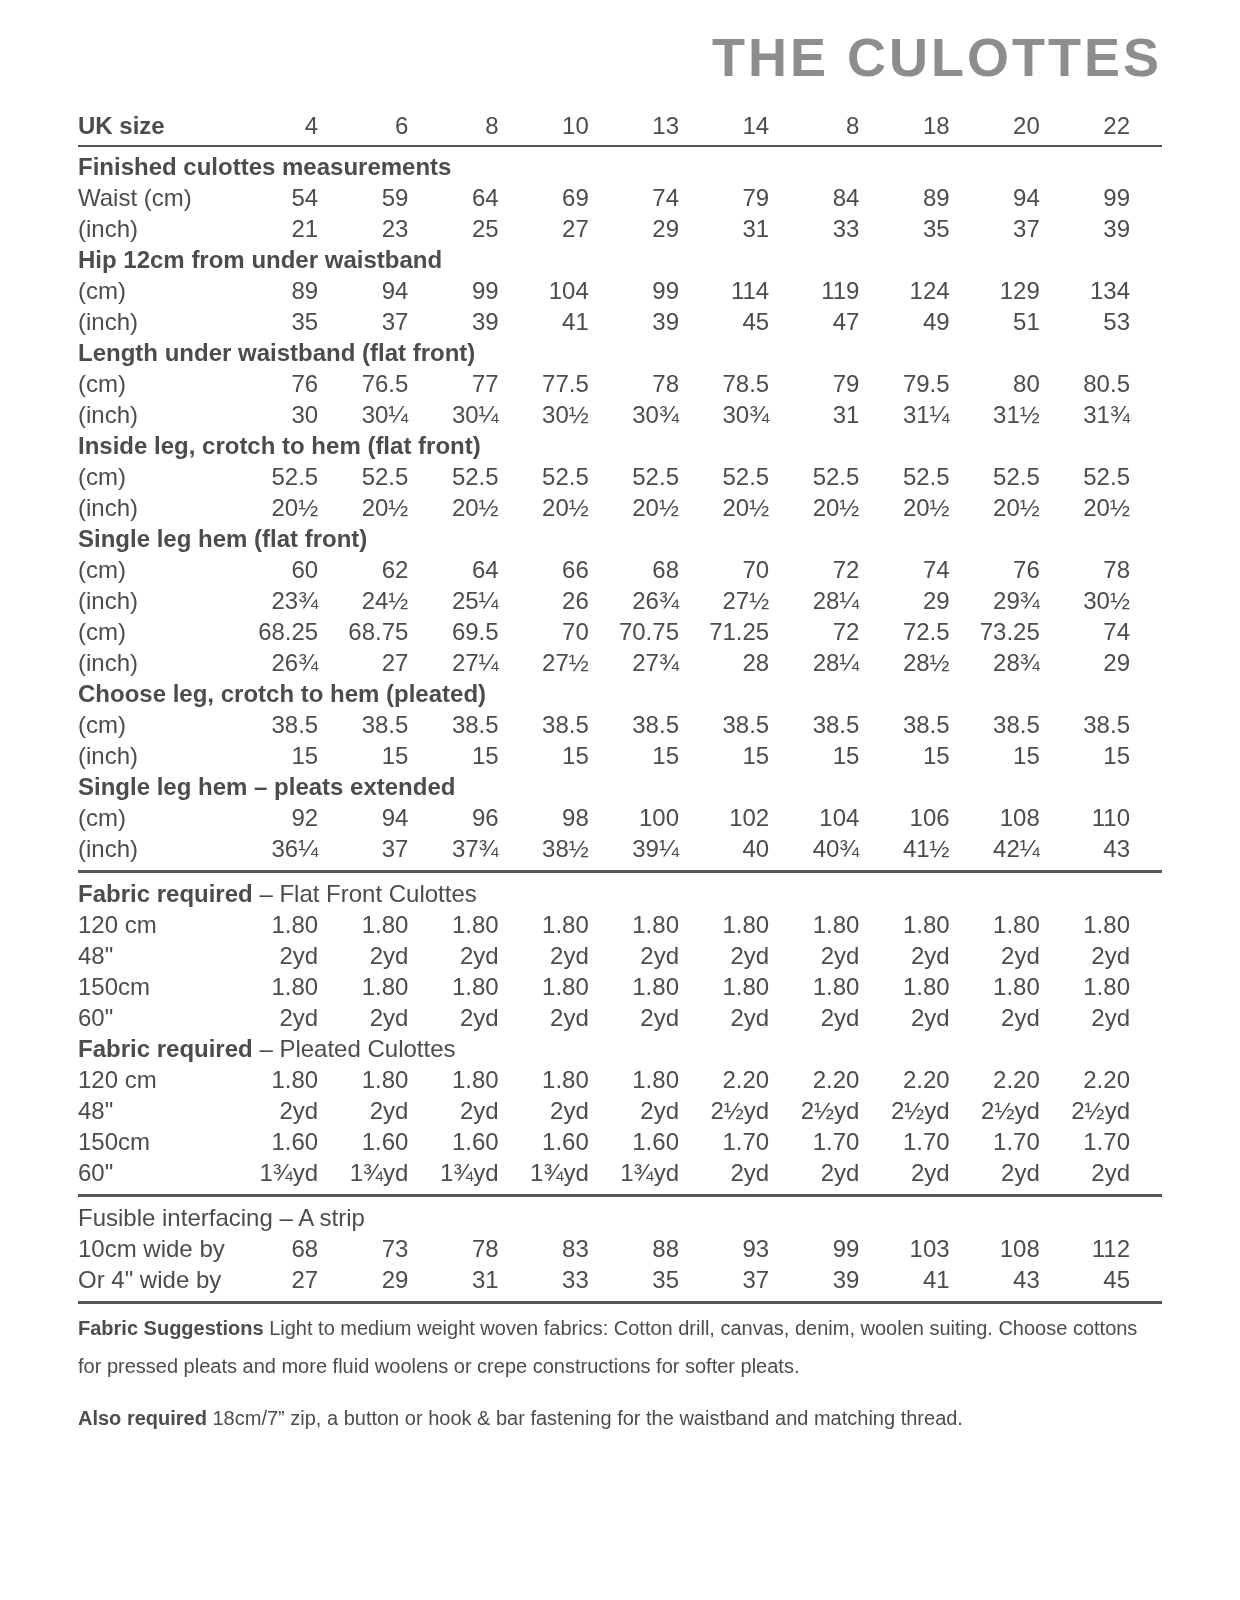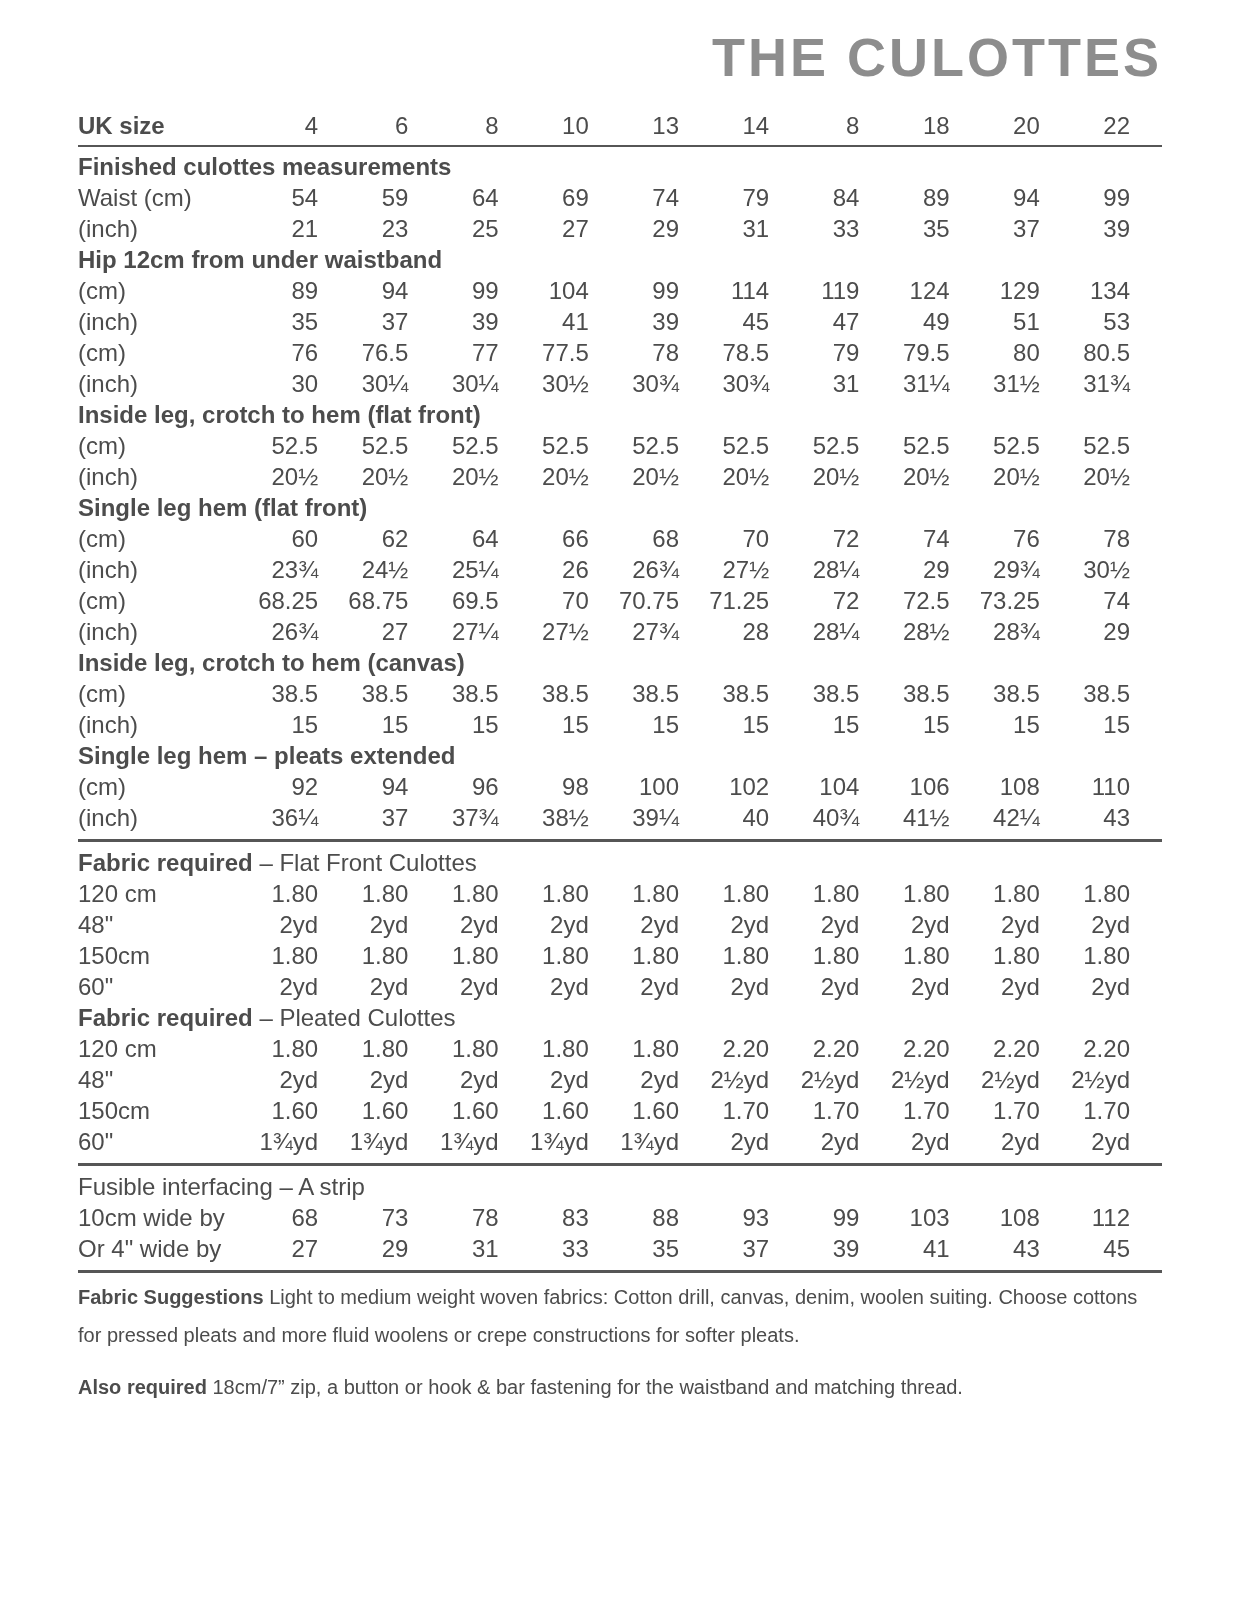--- a/index.html
+++ b/index.html
@@ -104,20 +104,23 @@
         <div class="cell">39</div>
         <div class="cell">41</div>
         <div class="cell">39</div>
         <div class="cell">45</div>
         <div class="cell">47</div>
         <div class="cell">49</div>
         <div class="cell">51</div>
         <div class="cell">53</div>
       </div>
       <div class="row">
+        <div class="label span-all"><span class="semibold">Length under waistband (flat front)</span></div>
+      </div>
+      <div class="row">
         <div class="label">(cm)</div>
         <div class="cell">76</div>
         <div class="cell">76.5</div>
         <div class="cell">77</div>
         <div class="cell">77.5</div>
         <div class="cell">78</div>
         <div class="cell">78.5</div>
         <div class="cell">79</div>
         <div class="cell">79.5</div>
         <div class="cell">80</div>
@@ -214,21 +217,21 @@
         <div class="cell">27¼</div>
         <div class="cell">27½</div>
         <div class="cell">27¾</div>
         <div class="cell">28</div>
         <div class="cell">28¼</div>
         <div class="cell">28½</div>
         <div class="cell">28¾</div>
         <div class="cell">29</div>
       </div>
       <div class="row">
-        <div class="label span-all"><span class="semibold">Inside leg, crotch to hem (canvas)</span></div>
+        <div class="label span-all"><span class="semibold">Choose leg, crotch to hem (pleated)</span></div>
       </div>
       <div class="row">
         <div class="label">(cm)</div>
         <div class="cell">38.5</div>
         <div class="cell">38.5</div>
         <div class="cell">38.5</div>
         <div class="cell">38.5</div>
         <div class="cell">38.5</div>
         <div class="cell">38.5</div>
         <div class="cell">38.5</div>

